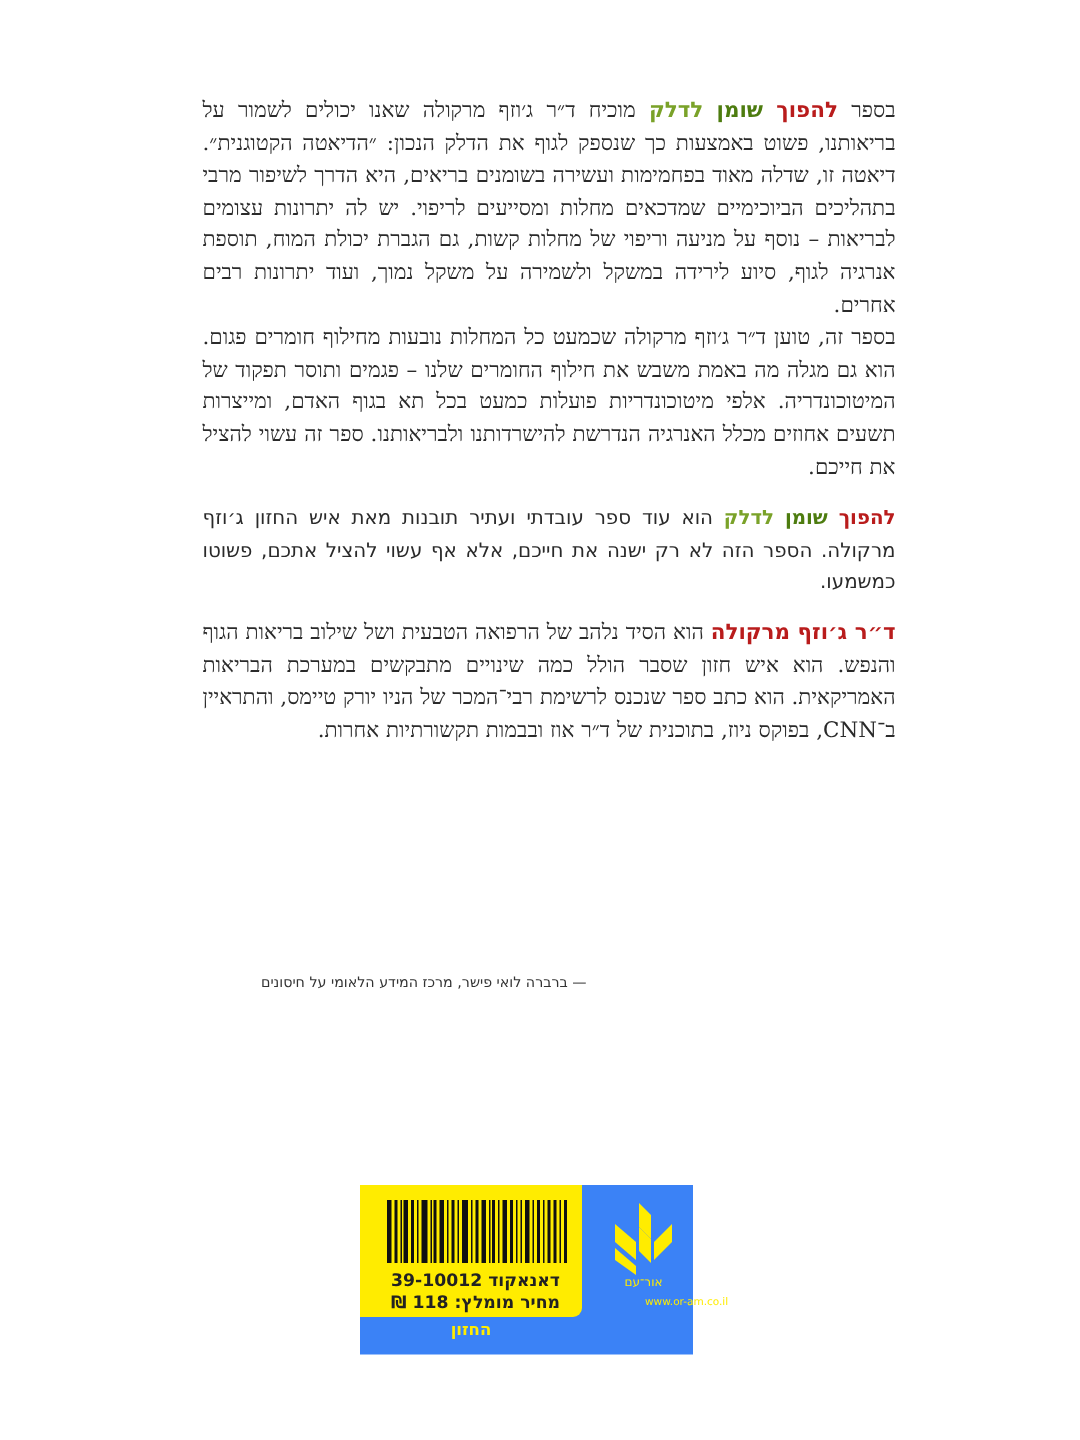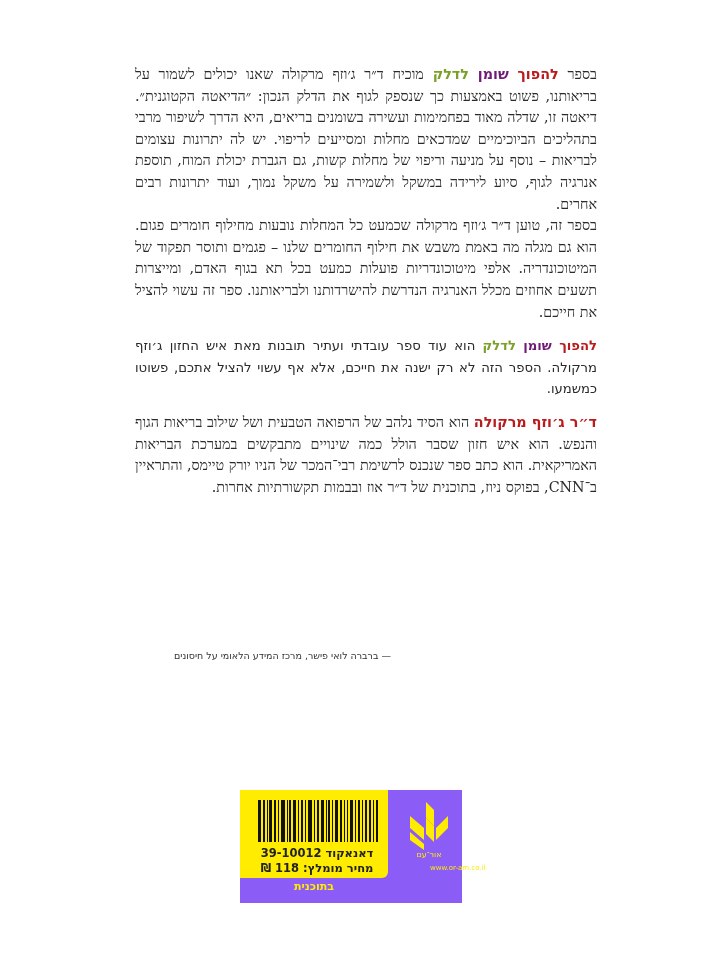--- a/index.html
+++ b/index.html
@@ -8,32 +8,32 @@
     font-family: "DejaVu Serif", serif; color: #222;
   }
   .text-block {
     position: absolute; left: 135px; top: 64px; width: 462px;
     direction: rtl; text-align: justify; text-align-last: right;
     font-size: 14.3px; line-height: 21.6px; color: #2a2a2a;
   }
   .text-block p { margin: 0; }
   .p-gap { margin-top: 12px !important; }
   .bold { font-family: "DejaVu Sans", sans-serif; font-weight: bold; color: #b91c1c; }
-  .red { color: #701a75; margin-top: 12px; }
+  .red { color: #4d7c0f; margin-top: 12px; }
   .green { color: #7aa229; }
   .sans-p { font-family: "DejaVu Sans", sans-serif; font-size: 13.2px; line-height: 21.6px; }
   .quote {
     position: absolute; left: 135px; top: 650px; width: 256px;
     direction: rtl; text-align: right;
     font-family: "DejaVu Sans", sans-serif; font-size: 9.5px; color: #333;
     white-space: nowrap;
   }
   .sticker {
     position: absolute; left: 240px; top: 790px; width: 222px; height: 113px;
-    background: #8b5cf6;
+    background: #3b82f6;
   }
   .sticker .yellow {
     position: absolute; left: 0; top: 0; width: 148px; height: 88px;
     background: #ffec00; border-bottom-right-radius: 6px;
   }
   .barcode {
     position: absolute; left: 18px; top: 10px; width: 122px; height: 42px;
     display: flex; align-items: stretch; gap: 0;
   }
   .barcode span { display: block; background: #111; margin-right: 2px; }
@@ -121,21 +121,21 @@
         <span style="width: 2px;"></span>
         <span style="width: 1px;"></span>
         <span style="width: 3px;"></span>
         <span style="width: 2px;"></span>
         <span style="width: 1px;"></span>
         <span style="width: 2px;"></span>
       </div>
     <div class="code-line">דאנאקוד 39-10012</div>
     <div class="price-line">מחיר מומלץ: 118 ₪</div>
   </div>
-  <div class="category">בתוכנית</div>
+  <div class="category">החזון</div>
   <svg class="logo" viewBox="0 0 70 80">
     <polygon points="36,6 44,14 44,30 36,22" fill="#ffec00"></polygon>
     <polygon points="36,22 44,30 44,46 36,38" fill="#ffec00"></polygon>
     <polygon points="20,20 34,32 34,44 20,32" fill="#ffec00"></polygon>
     <polygon points="58,20 46,32 46,44 58,32" fill="#ffec00"></polygon>
     <polygon points="20,36 34,48 34,54 20,44" fill="#ffec00"></polygon>
   </svg>
   <div class="publisher">אור־עם</div>
   <div class="publisher-url">www.or-am.co.il</div>
 </div>

